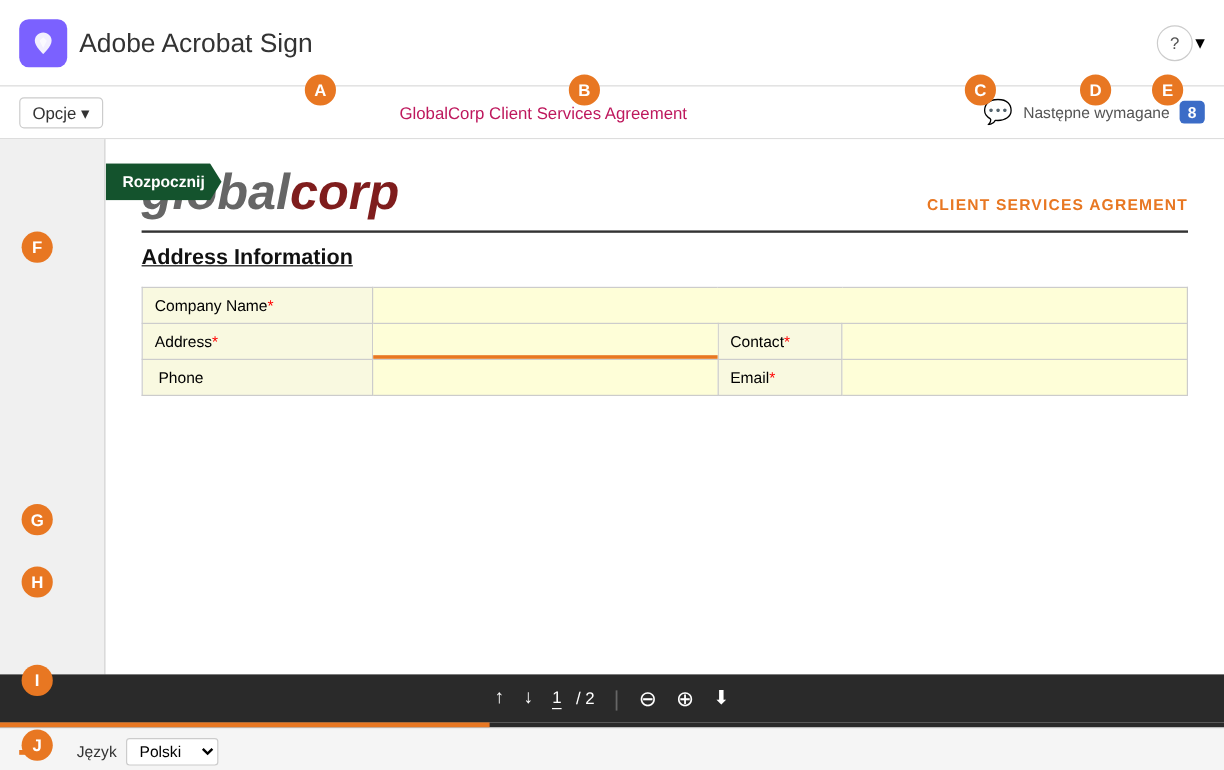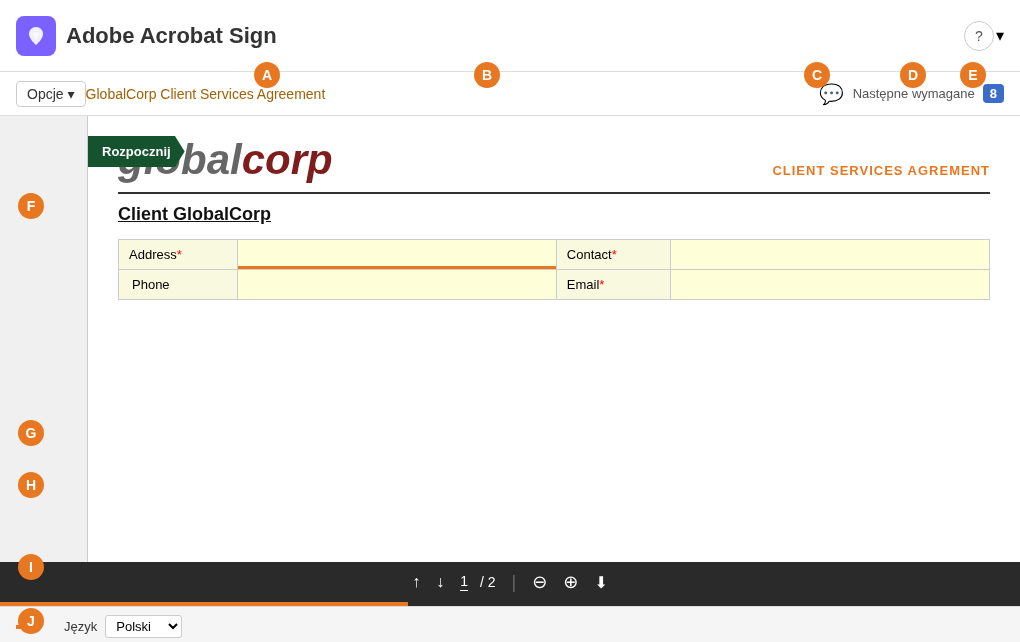--- a/index.html
+++ b/index.html
@@ -27,21 +27,21 @@
       background: #7B61FF;
       border-radius: 8px;
       display: flex;
       align-items: center;
       justify-content: center;
       color: white;
       font-size: 22px;
     }
     .header-title {
       font-size: 22px;
-      font-weight: bold;
+      font-weight: normal;
       color: #333;
     }
     .header-right {
       margin-left: auto;
       display: flex;
       align-items: center;
       gap: 12px;
     }
     .help-btn {
       width: 30px;
@@ -95,23 +95,23 @@
       gap: 4px;
       cursor: pointer;
       font-size: 14px;
       color: #333;
       border: 1px solid #ccc;
       padding: 4px 10px;
       border-radius: 4px;
     }
     .doc-title {
       flex: 1;
-      text-align: left;
-      font-size: 14px;
-      color: #a16207;
+      text-align: center;
+      font-size: 14px;
+      color: #be185d;
     }
     .next-required {
       display: flex;
       align-items: center;
       gap: 8px;
       margin-left: auto;
       cursor: pointer;
     }
     .next-required-icon {
       color: #5bb7e5;
@@ -352,24 +352,32 @@
   <div class="doc-viewer">
 
     <div class="doc-logo-area">
       <div style="display:flex; align-items:baseline;">
         <span style="font-size:42px; font-style:italic; font-weight:bold; color:#666;">global</span>
           <span style="font-size:42px; font-style:italic; font-weight:bold; color:#7f1d1d;">corp</span>
       </div>
       <div class="doc-subtitle">CLIENT SERVICES AGREMENT</div>
     </div>
     <hr class="doc-divider">
-    <div class="client-info-title">Client GlobalCorp</div>
+    <div class="client-info-title">Address Information</div>
 
     <table style="width:100%; border-collapse:collapse;">
       <tbody>
+          <tr>
+        <td style="background:#f9f9e0; border:1px solid #ccc; padding:7px 10px; font-size:13px; width:22%;">
+          Company Name<span style="color:red;">*</span>
+        </td>
+        <td colspan="3" style="background:#fefed8; border:1px solid #ccc; padding:7px 10px; font-size:13px;">
+          <input type="text" style="width: 100%; border: none; background: transparent; outline: none; font-size: 13px;">
+        </td>
+      </tr>
       <tr>
         <td style="background:#f9f9e0; border:1px solid #ccc; padding:7px 10px; font-size:13px;">
           Address<span style="color:red;">*</span>
         </td>
         <td style="background:#fefed8; border:1px solid #ccc; padding:7px 10px; font-size:13px; position:relative;">
           <input type="text" style="width: 100%; border: none; background: transparent; outline: none; font-size: 13px;">
           <div style="position:absolute; bottom:0; left:0; right:0; height:3px; background:#E87722;"></div>
         </td>
         <td style="background:#f9f9e0; border:1px solid #ccc; padding:7px 10px; font-size:13px;">
           Contact<span style="color:red;">*</span>

